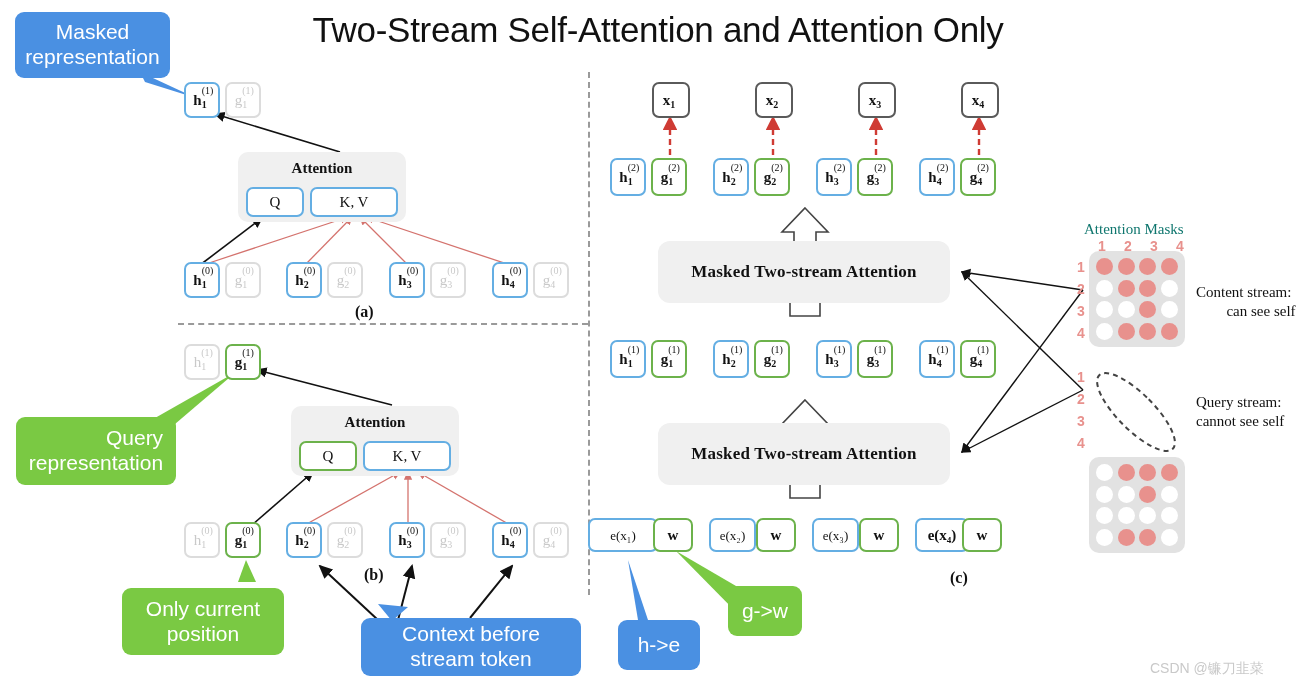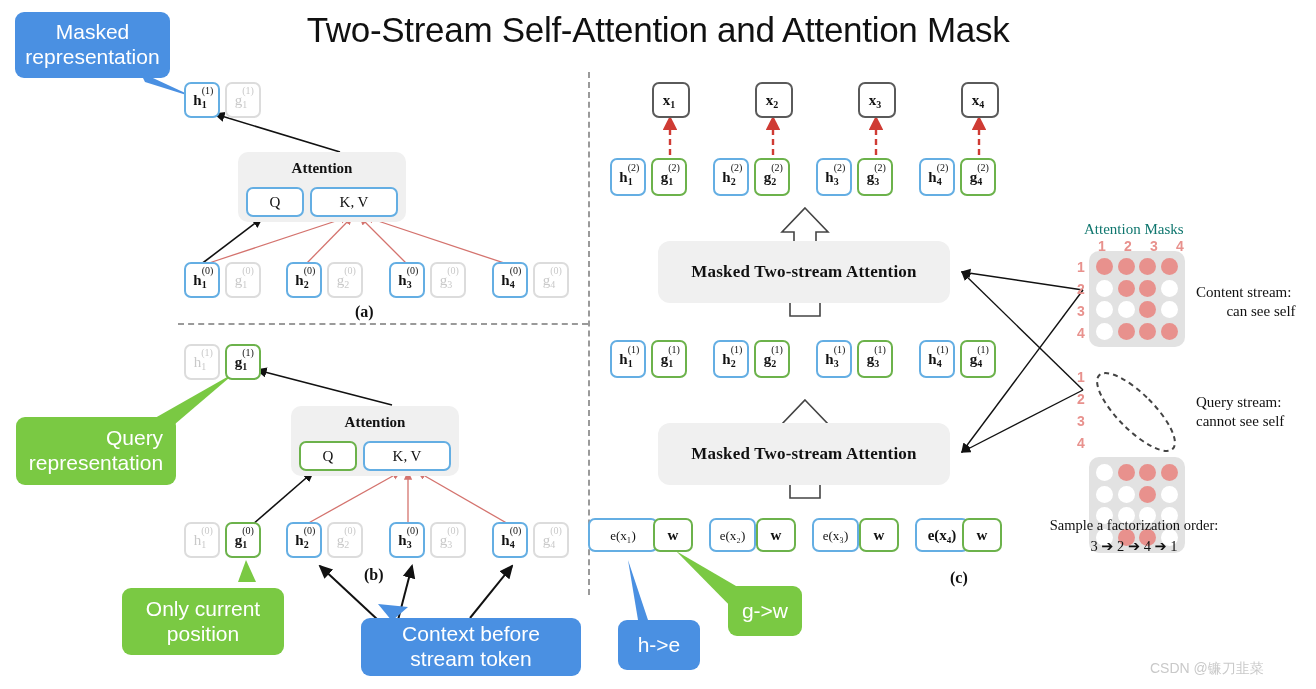--- a/index.html
+++ b/index.html
@@ -64,21 +64,21 @@
 
   .panel-letter{font-family:"Liberation Serif",serif;font-weight:700;font-size:16px;color:#111;}
   #watermark{font-size:14px;color:#c9c9c9;}
 
   svg.overlay{position:absolute;left:0;top:0;width:1316px;height:689px;
               pointer-events:none;overflow:visible;}
 </style>
 </head>
 <body>
 
-<div class="abs" id="title">Two-Stream Self-Attention and Attention Mask</div>
+<div class="abs" id="title">Two-Stream Self-Attention and Attention Only</div>
 
 <div class="abs vdiv" style="left:588px;top:72px;height:523px;"></div>
 <div class="abs hdiv" style="left:178px;top:323px;width:410px;"></div>
 
 <svg class="overlay">
   <defs>
     <marker id="ar-b" markerWidth="7" markerHeight="7" refX="6" refY="3.2" orient="auto">
       <path d="M0,0 L7,3.2 L0,6.4 z" fill="#111"></path>
     </marker>
     <marker id="ar-r" markerWidth="7" markerHeight="7" refX="6" refY="3.2" orient="auto">
@@ -396,19 +396,15 @@
       <div class="dot" style="left: 7px; top: 71.5px;"></div>
       <div class="dot on" style="left: 28.5px; top: 71.5px;"></div>
       <div class="dot on" style="left: 50px; top: 71.5px;"></div>
       <div class="dot" style="left: 71.5px; top: 71.5px;"></div>
     </div>
   <div class="abs maskcap" style="left:1196px;top:393px;width:140px;">
     <div>Query stream:</div>
     <div>cannot see self</div>
   </div>
 
-  <div class="abs factor" style="left:1018px;top:515px;width:232px;">
-    <div>Sample a factorization  order:</div>
-    <div>3 ➔ 2 ➔ 4 ➔ 1</div>
-  </div>
 </div>
 
 <div class="abs" id="watermark" style="left:1150px;top:660px;">CSDN @镰刀韭菜</div>
 
 </body></html>

